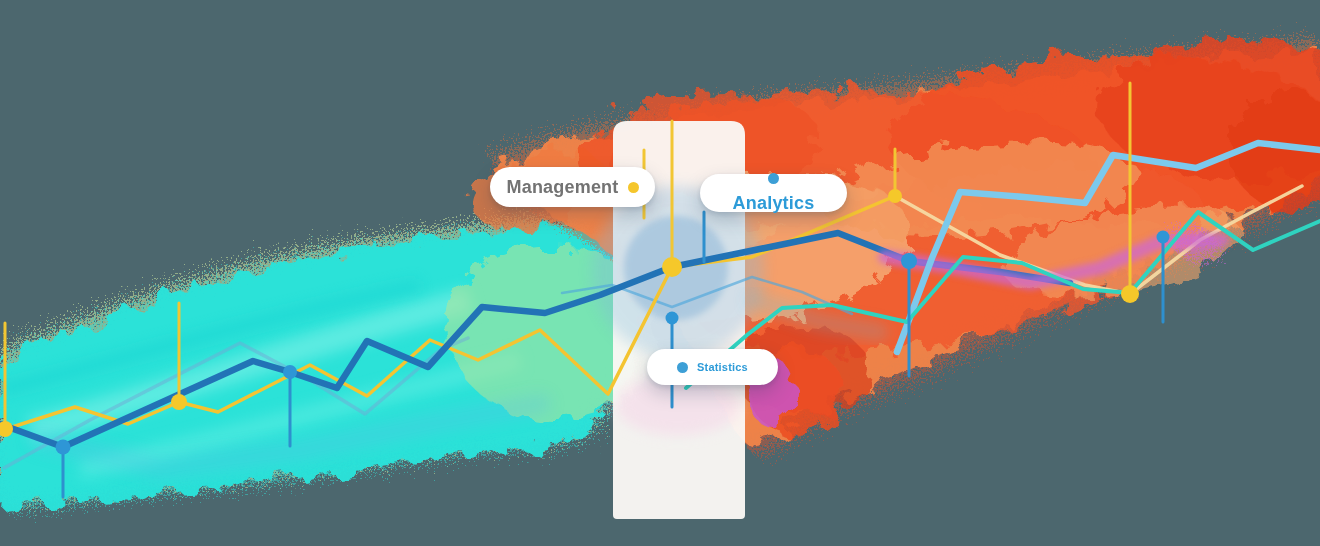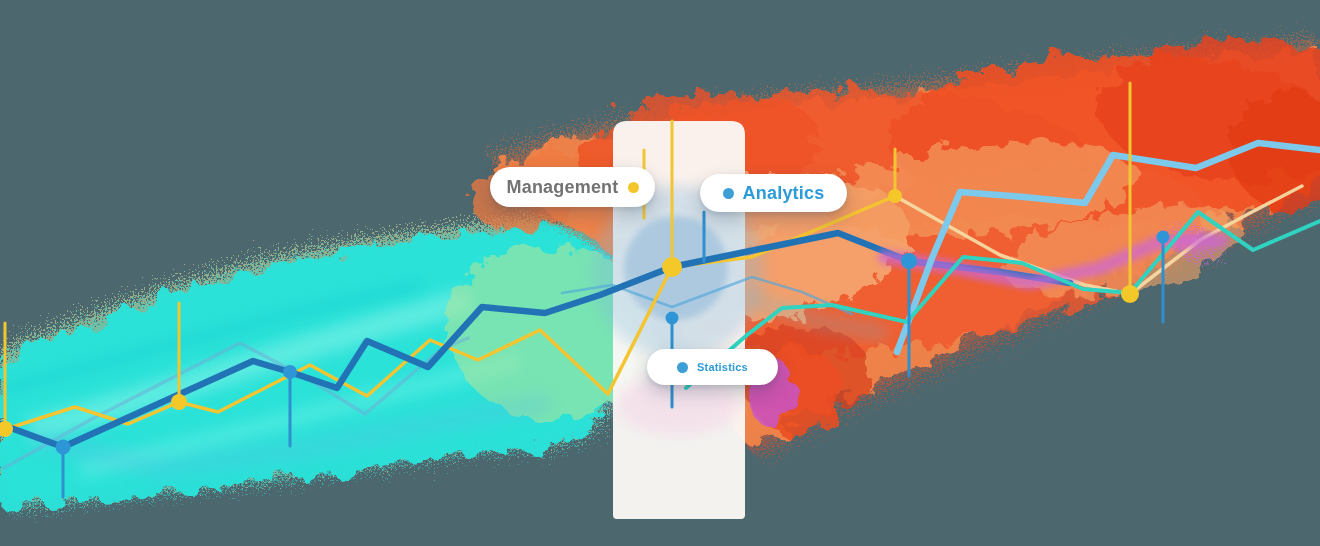--- a/index.html
+++ b/index.html
@@ -11,21 +11,21 @@
   svg{position:absolute;left:0;top:0;}
   .pill{
     position:absolute;display:flex;align-items:center;justify-content:center;gap:9px;
     background:#ffffff;border-radius:999px;font-weight:700;letter-spacing:.2px;
     box-shadow:0 8px 18px rgba(40,65,90,.25), 0 2px 5px rgba(40,65,90,.15);
   }
   .pill .dot{width:11px;height:11px;border-radius:50%;flex:0 0 auto;}
   .dot-gold{background:#F5C62C;}
   .dot-blue{background:#3D9FD6;}
   #pill-management{left:490px;top:167px;width:165px;height:40px;color:#737373;font-size:18px;}
-  #pill-analytics {left:700px;top:174px;width:147px;height:38px;color:#2D9BD8;font-size:18px;}
+  #pill-analytics {left:700px;top:174px;width:147px;height:38px;color:#2D9BD8;font-size:18px;flex-direction:column;}
   #pill-statistics{left:647px;top:349px;width:131px;height:36px;color:#2D9BD8;font-size:11px;}
 </style>
 </head>
 <body>
 
 <div id="stage">
 
   <svg width="1320" height="546" viewBox="0 0 1320 546">
     <defs>
       <filter id="rough" x="-15%" y="-15%" width="130%" height="130%">

